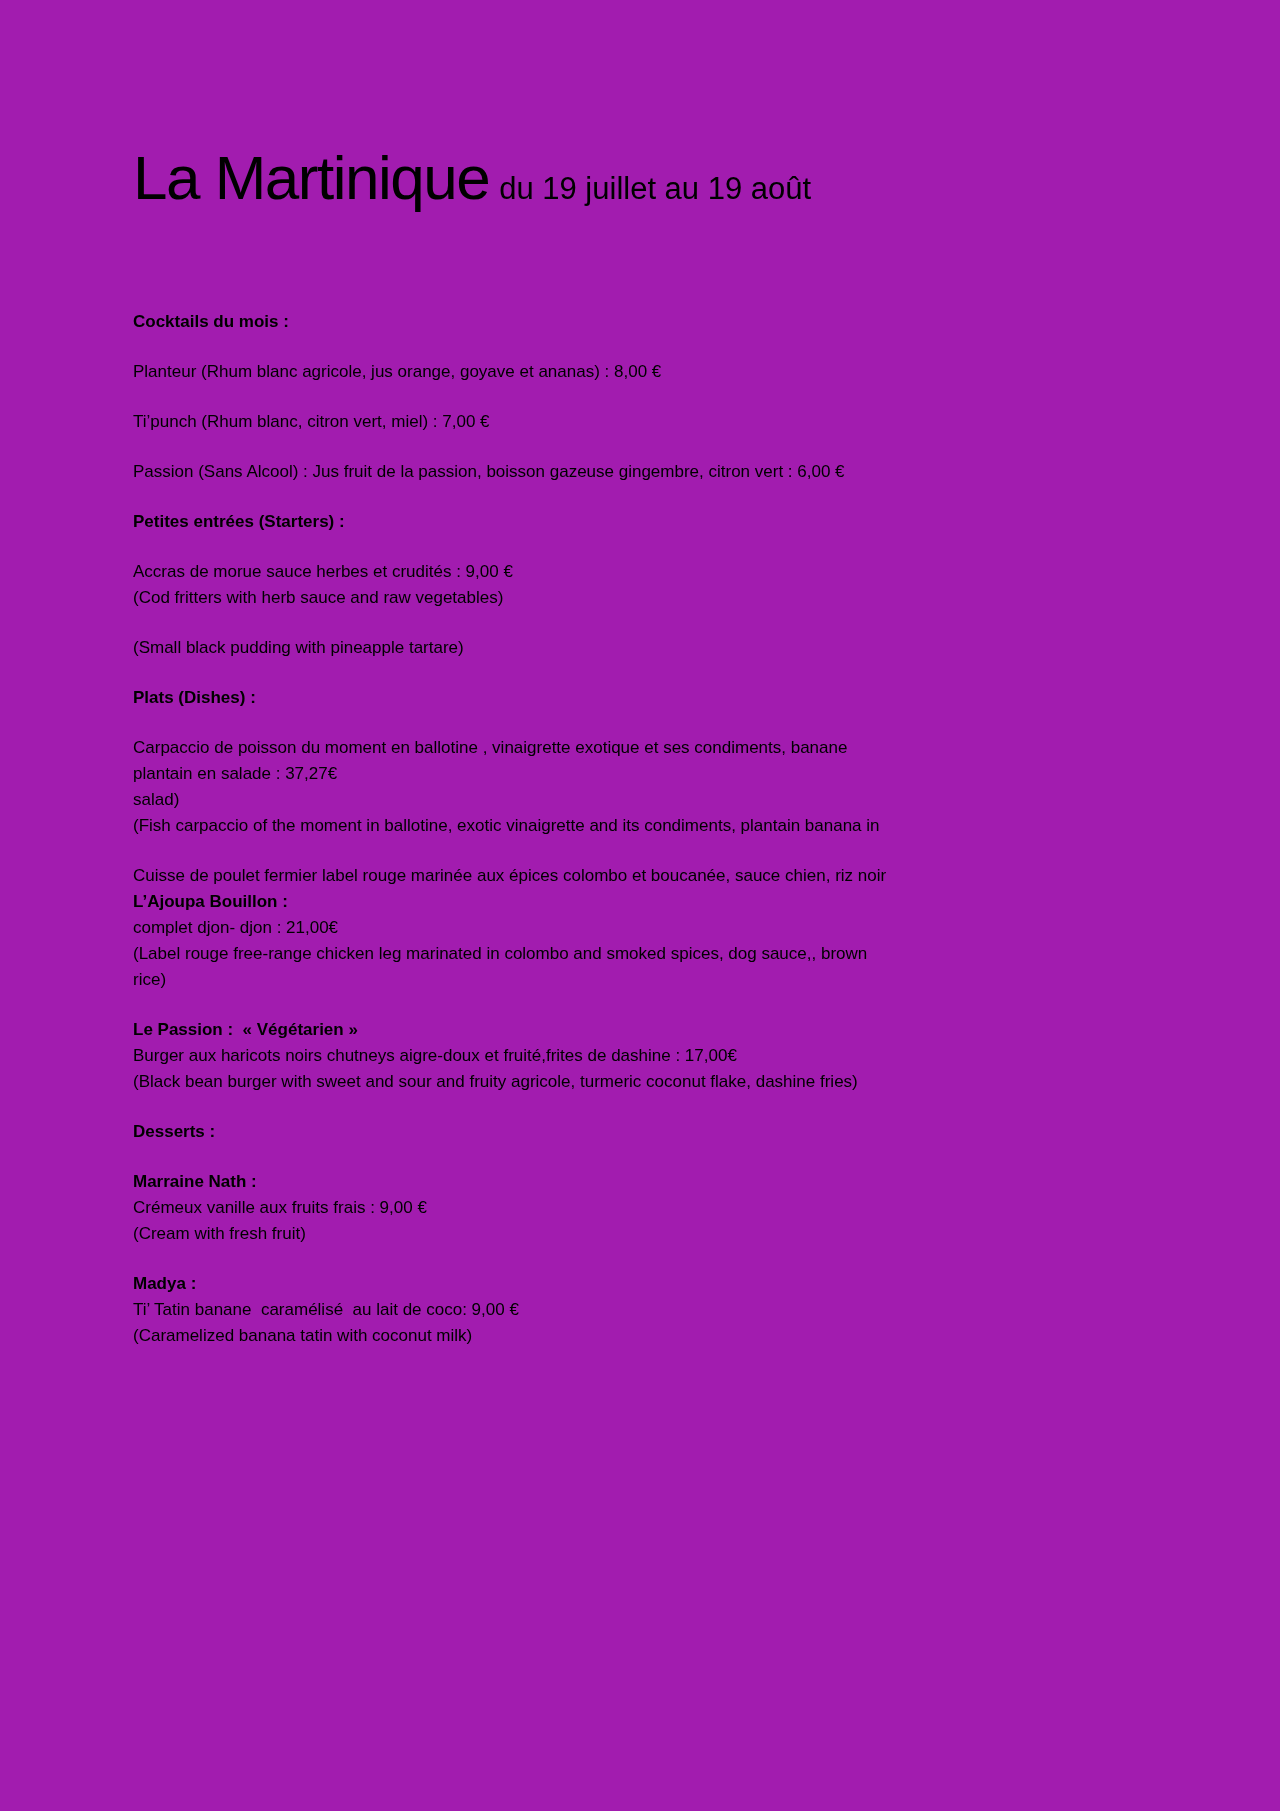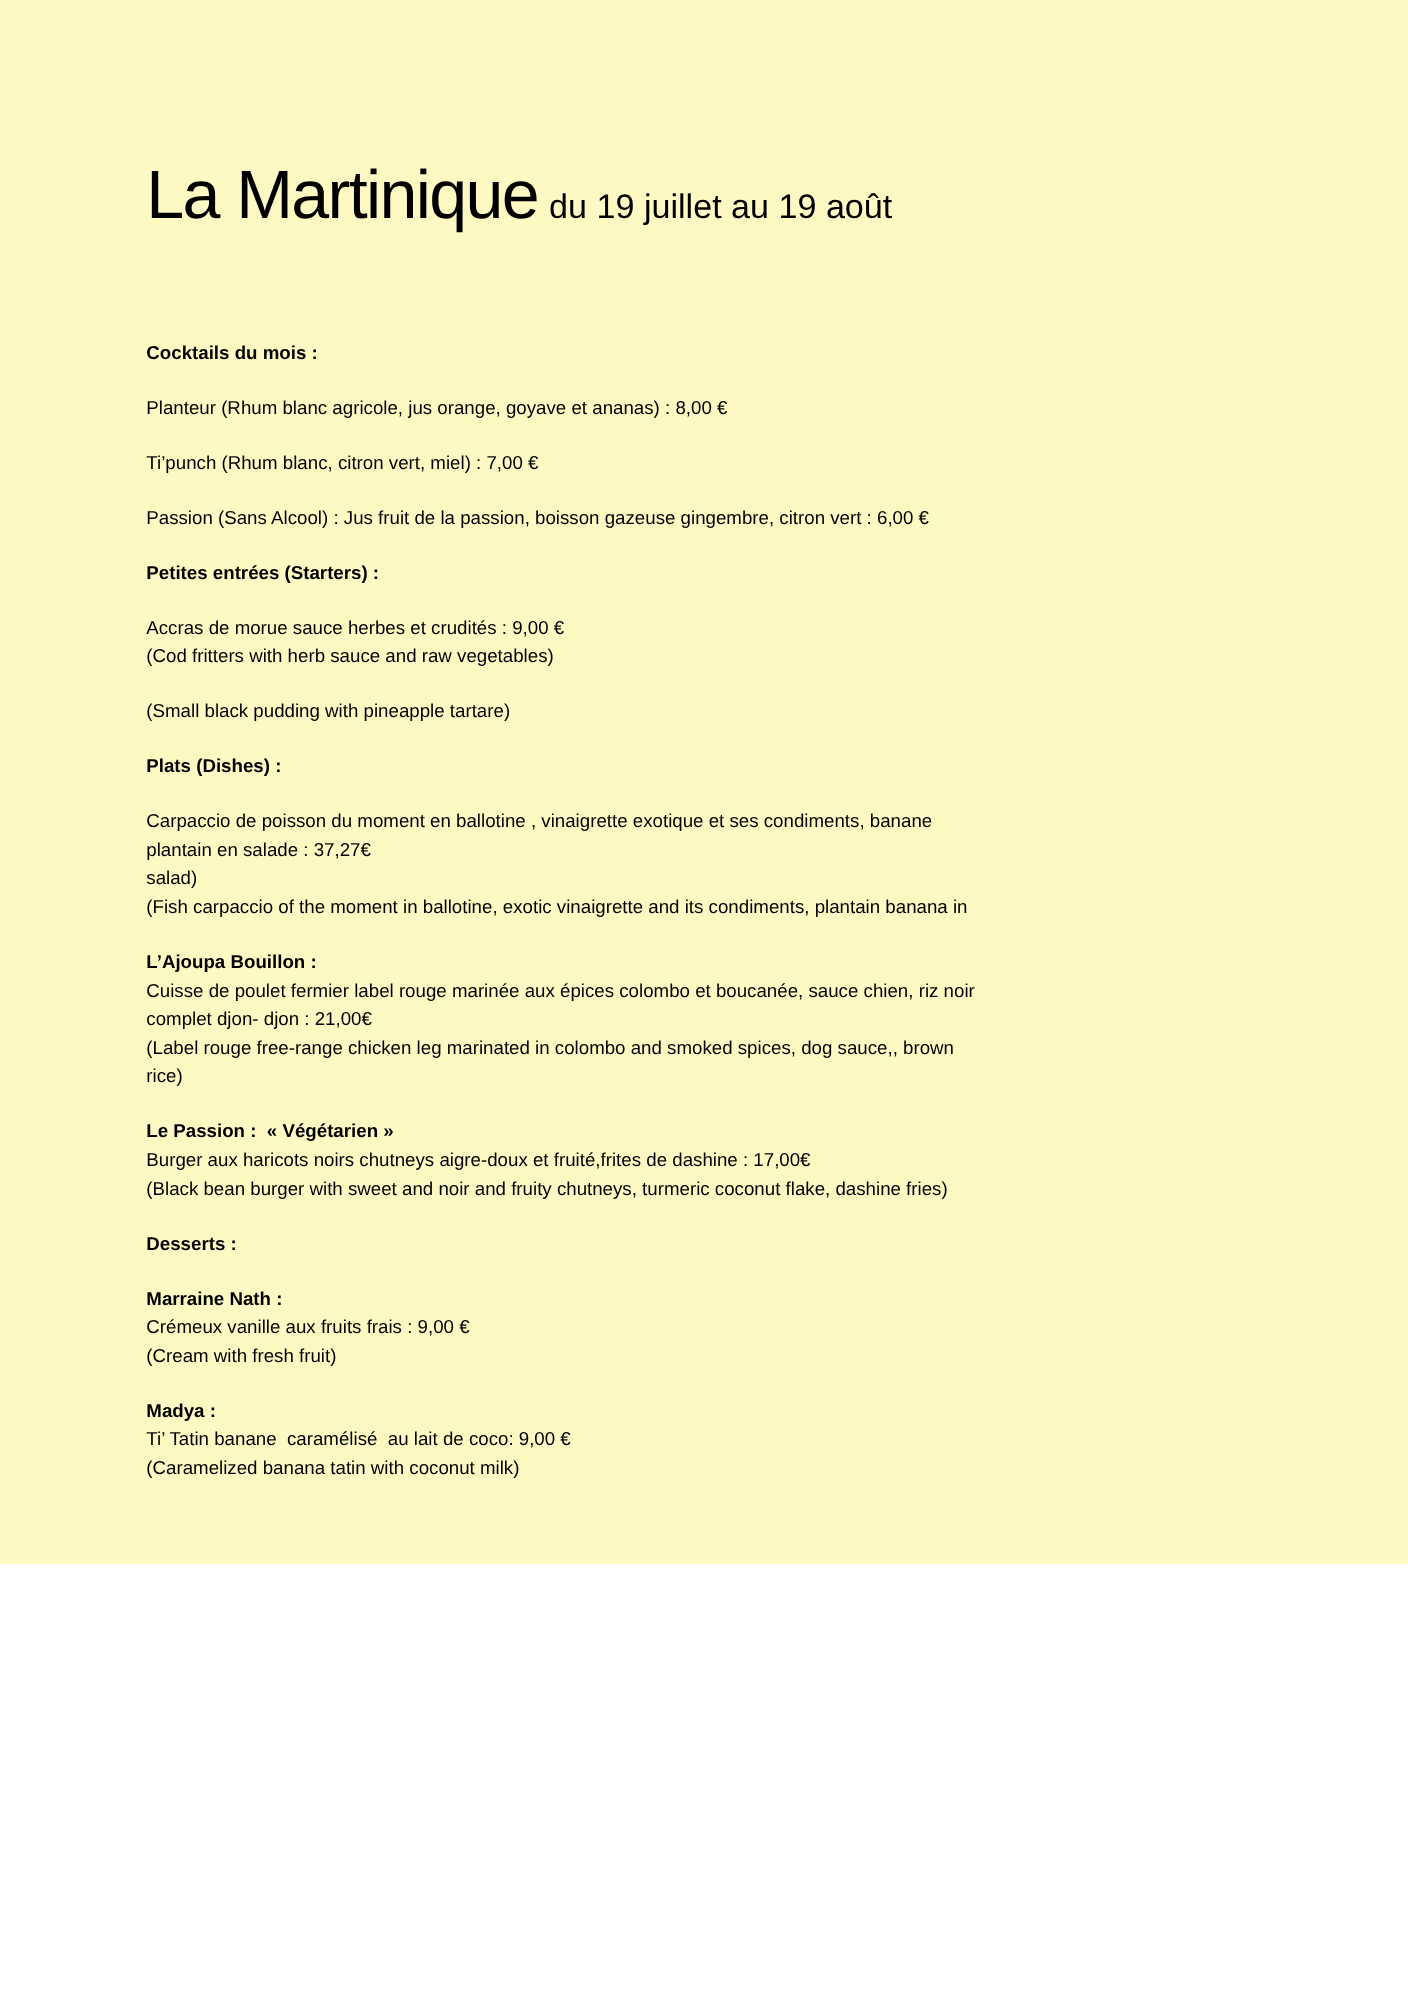--- a/index.html
+++ b/index.html
@@ -4,22 +4,22 @@
 <style>
   html, body {
     margin: 0;
     padding: 0;
     background: #ffffff;
     color: #000000;
     font-family: "Liberation Sans", sans-serif;
   }
   .page {
     width: 1280px;
-    height: 1422px;
-    background: #fef9c3;
+    height: 1811px;
+    background: #a21caf;
     box-sizing: border-box;
     padding: 140px 140px 0 133px;
     overflow: hidden;
   }
   .doc-title {
     margin: 0 0 83px 0;
     font-weight: 400;
     font-size: 62px;
     line-height: 75px;
     letter-spacing: -1.5px;
@@ -75,30 +75,30 @@
 
   <section>
     <div class="block line heading">Plats (Dishes) :</div>
     <div class="block">
       <div class="line">Carpaccio de poisson du moment en ballotine , vinaigrette exotique et ses condiments, banane</div>
       <div class="line">plantain en salade : 37,27€</div>
       <div class="line">salad)</div>
       <div class="line">(Fish carpaccio of the moment in ballotine, exotic vinaigrette and its condiments, plantain banana in</div>
     </div>
     <div class="block">
+      <div class="line">Cuisse de poulet fermier label rouge marinée aux épices colombo et boucanée, sauce chien, riz noir</div>
       <div class="line heading">L’Ajoupa Bouillon :</div>
-      <div class="line">Cuisse de poulet fermier label rouge marinée aux épices colombo et boucanée, sauce chien, riz noir</div>
       <div class="line">complet djon- djon : 21,00€</div>
       <div class="line">(Label rouge free-range chicken leg marinated in colombo and smoked spices, dog sauce,, brown</div>
       <div class="line">rice)</div>
     </div>
     <div class="block">
       <div class="line heading">Le Passion :  « Végétarien »</div>
       <div class="line">Burger aux haricots noirs chutneys aigre-doux et fruité,frites de dashine : 17,00€</div>
-      <div class="line">(Black bean burger with sweet and noir and fruity chutneys, turmeric coconut flake, dashine fries)</div>
+      <div class="line">(Black bean burger with sweet and sour and fruity agricole, turmeric coconut flake, dashine fries)</div>
     </div>
   </section>
 
   <section>
     <div class="block line heading">Desserts :</div>
     <div class="block">
       <div class="line heading">Marraine Nath :</div>
       <div class="line">Crémeux vanille aux fruits frais : 9,00 €</div>
       <div class="line">(Cream with fresh fruit)</div>
     </div>

